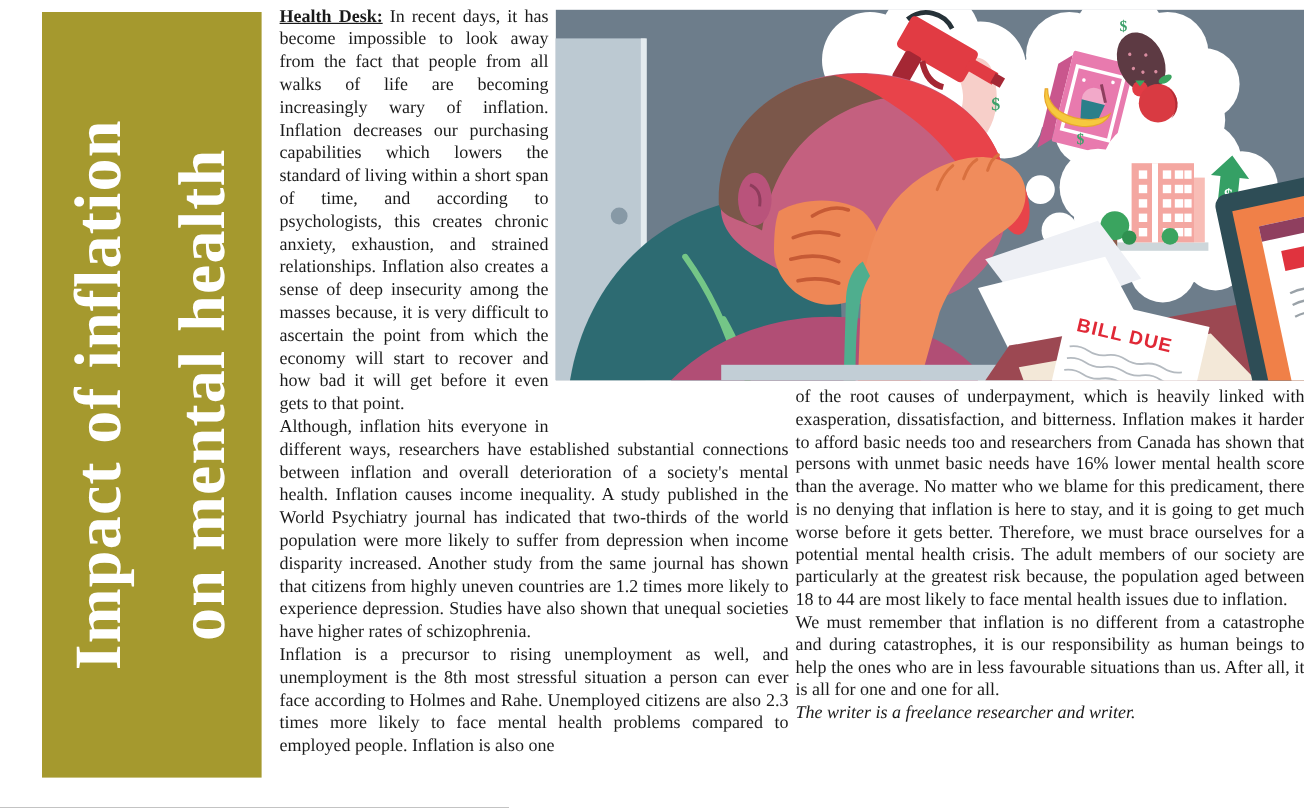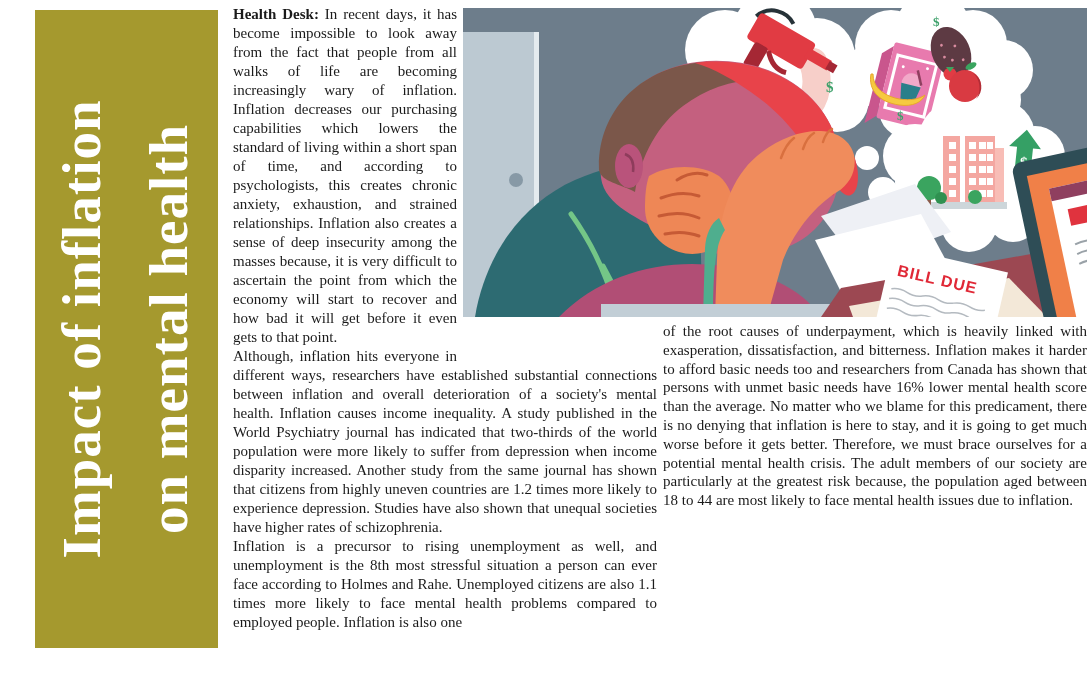--- a/index.html
+++ b/index.html
@@ -12,21 +12,21 @@
         transform-origin:0 0;transform:rotate(-90deg) translateX(-638px);
         text-align:center;color:#ffffff;font-weight:bold;font-size:55px;line-height:87px;
         font-family:"Liberation Serif", serif;letter-spacing:1px;padding-top:3px;}
 
   
   p{margin:0;text-align:justify;font-size:15px;line-height:19px;}
   .col-left{position:absolute;left:233px;top:5px;width:424px;}
   .ill-spacer{float:right;width:200px;height:346px;}
   .col-right{position:absolute;left:663px;top:322px;width:424px;font-family:Liberation Serif, serif;}
   .col-right p{line-height:18.8px;}
-  .lead{font-weight:bold;}
+  .lead{font-weight:bold;text-decoration:underline;}
   .byline{font-style:italic;text-align:left;}
 
   
   .illustration{position:absolute;left:463px;top:8px;width:624px;height:309px;}
   .illustration svg{display:block;}
   .dollar{font-family:"Liberation Serif", serif;font-weight:bold;fill:#3ea16b;}
 </style>
 </head>
 <body>
 
@@ -36,25 +36,27 @@
     <div class="title-rotated">
       <div>Impact of inflation</div>
       <div>on mental health</div>
     </div>
   </div>
 
   <div class="col-left">
     <div class="ill-spacer"></div>
     <p><span class="lead">Health Desk:</span> <span>In recent days, it has become impossible to look away from the fact that people from all walks of life are becoming increasingly wary of inflation. Inflation decreases our purchasing capabilities which lowers the standard of living within a short span of time, and according to psychologists, this creates chronic anxiety, exhaustion, and strained relationships. Inflation also creates a sense of deep insecurity among the masses because, it is very difficult to ascertain the point from which the economy will start to recover and how bad it will get before it even gets to that point.</span></p>
     <p>Although, inflation hits everyone in different ways, researchers have established substantial connections between inflation and overall deterioration of a society's mental health. Inflation causes income inequality. A study published in the World Psychiatry journal has indicated that two-thirds of the world population were more likely to suffer from depression when income disparity increased. Another study from the same journal has shown that citizens from highly uneven countries are 1.2 times more likely to experience depression. Studies have also shown that unequal societies have higher rates of schizophrenia.</p>
-    <p>Inflation is a precursor to rising unemployment as well, and unemployment is the 8th most stressful situation a person can ever face according to Holmes and Rahe. Unemployed citizens are also 1.1 times more likely to face mental health problems compared to employed people. Inflation is also one</p>
+    <p>Inflation is a precursor to rising unemployment as well, and unemployment is the 8th most stressful situation a person can ever face according to Holmes and Rahe. Unemployed citizens are also 2.3 times more likely to face mental health problems compared to employed people. Inflation is also one</p>
   </div>
 
   <div class="col-right">
     <p>of the root causes of underpayment, which is heavily linked with exasperation, dissatisfaction, and bitterness. Inflation makes it harder to afford basic needs too and researchers from Canada has shown that persons with unmet basic needs have 16% lower mental health score than the average. No matter who we blame for this predicament, there is no denying that inflation is here to stay, and it is going to get much worse before it gets better. Therefore, we must brace ourselves for a potential mental health crisis. The adult members of our society are particularly at the greatest risk because, the population aged between 18 to 44 are most likely to face mental health issues due to inflation.</p>
+    <p>We must remember that inflation is no different from a catastrophe and during catastrophes, it is our responsibility as human beings to help the ones who are in less favourable situations than us. After all, it is all for one and one for all.</p>
+    <p class="byline">The writer is a freelance researcher and writer.</p>
   </div>
 
   <div class="illustration">
     <svg viewBox="0 0 624 309" width="624" height="309" xmlns="http://www.w3.org/2000/svg">
 
       <rect x="0" y="0" width="624" height="309" fill="#6d7d8b"></rect>
 
       <g>
         <rect x="-5" y="24" width="80" height="285" fill="#bcc9d2"></rect>
         <rect x="71" y="24" width="5" height="285" fill="#e4ebef"></rect>

